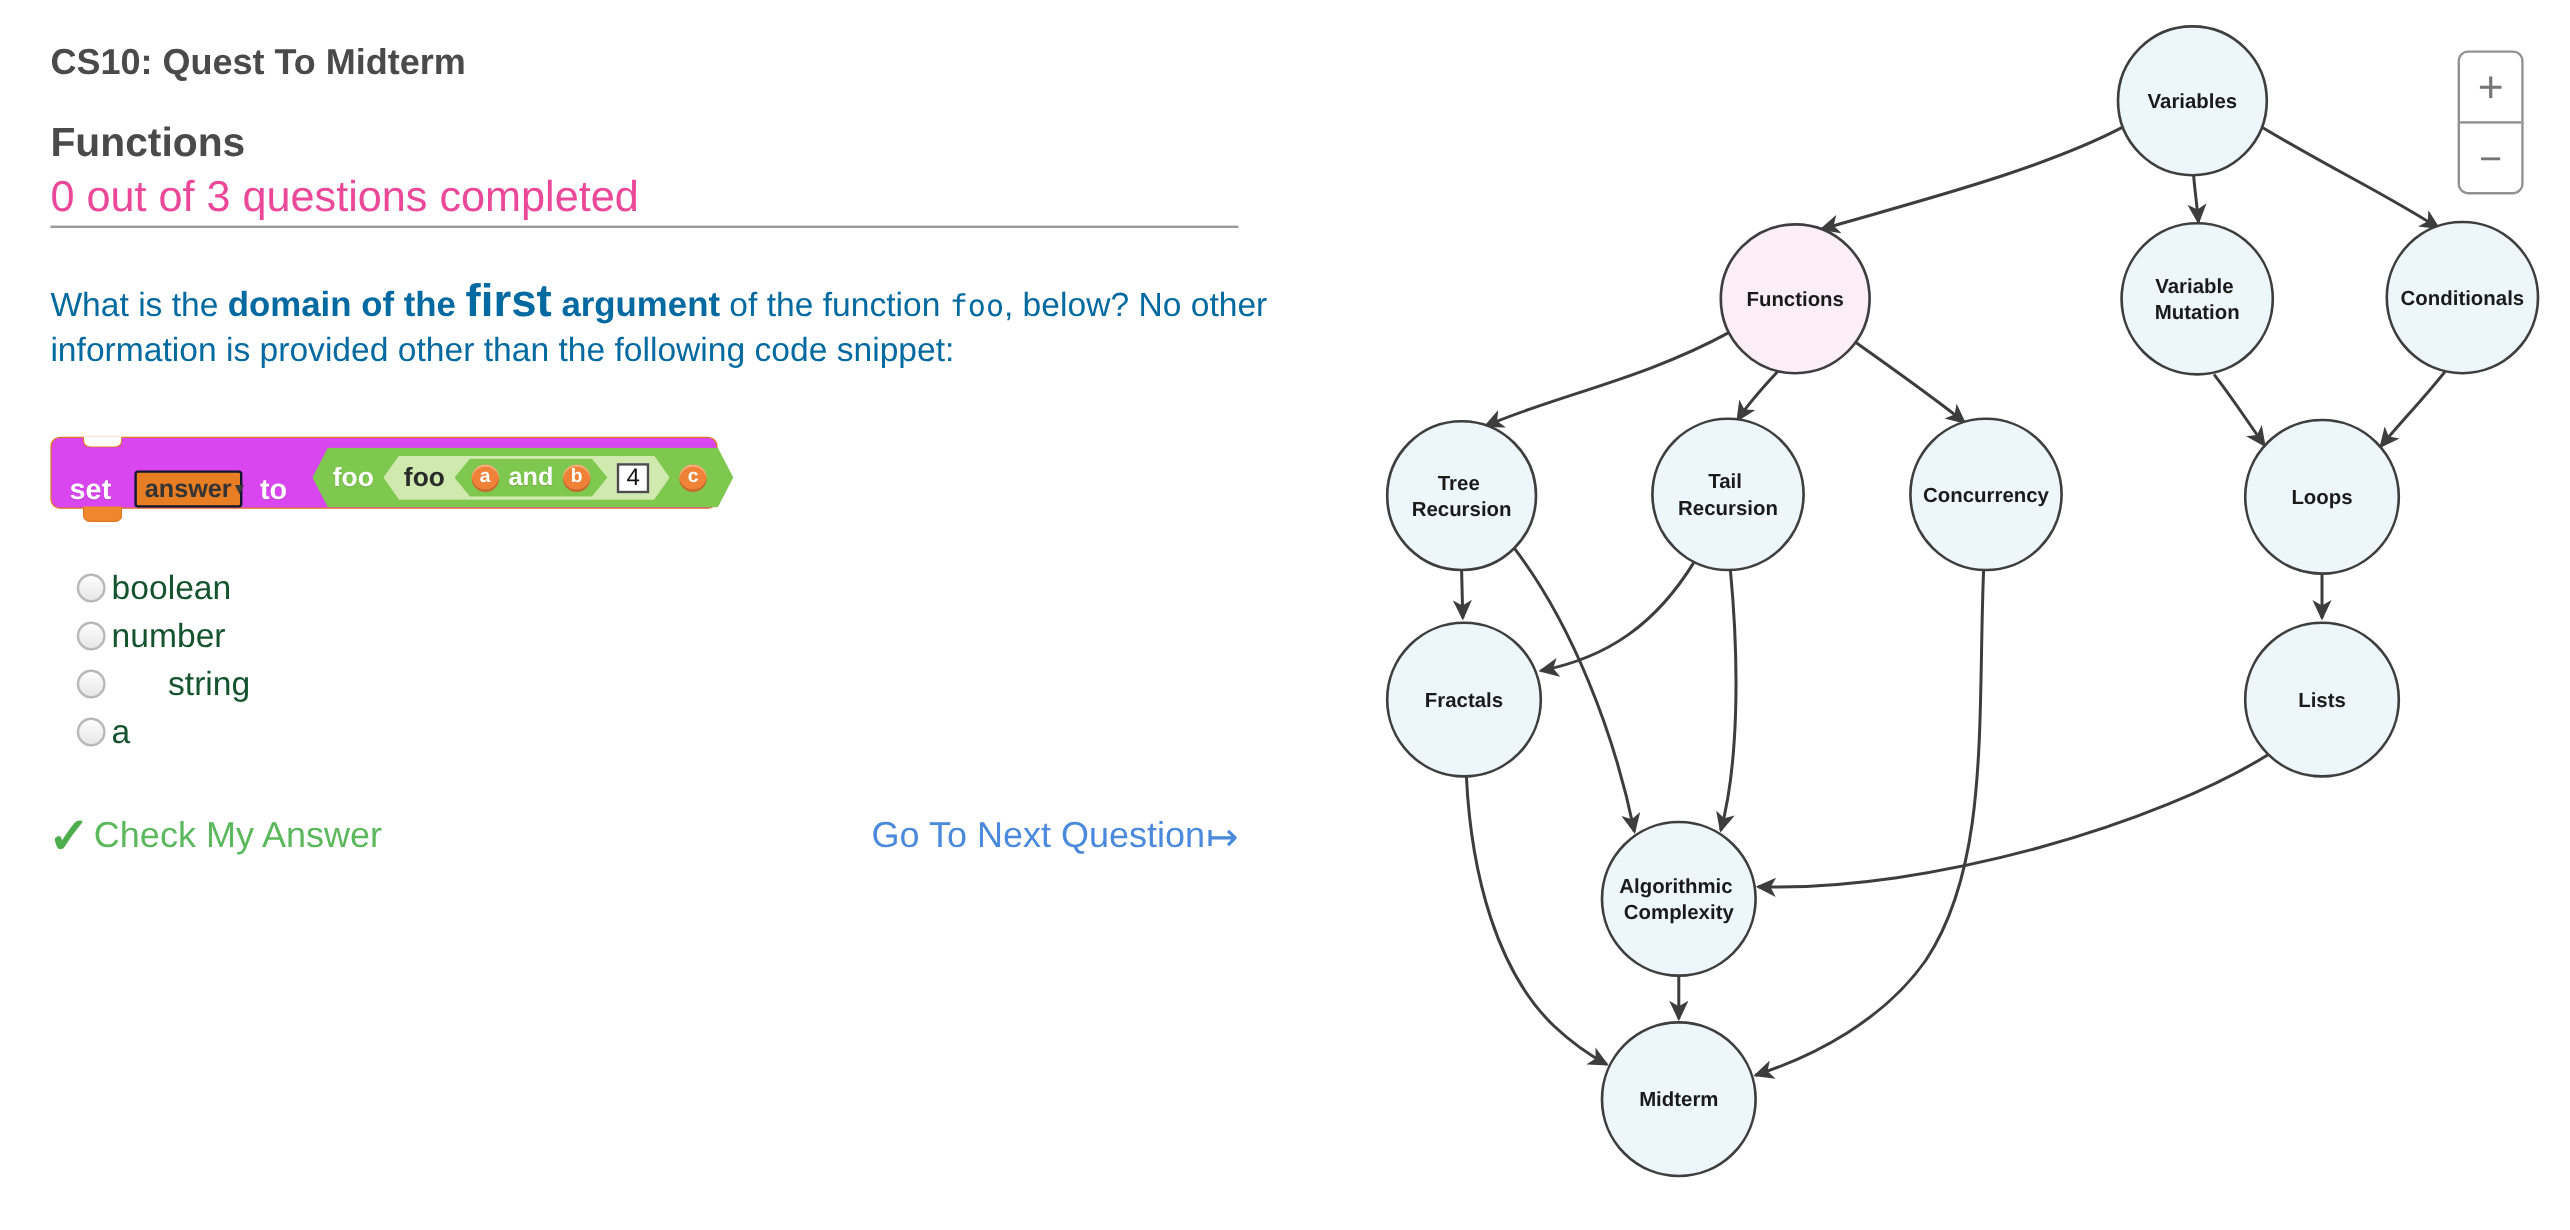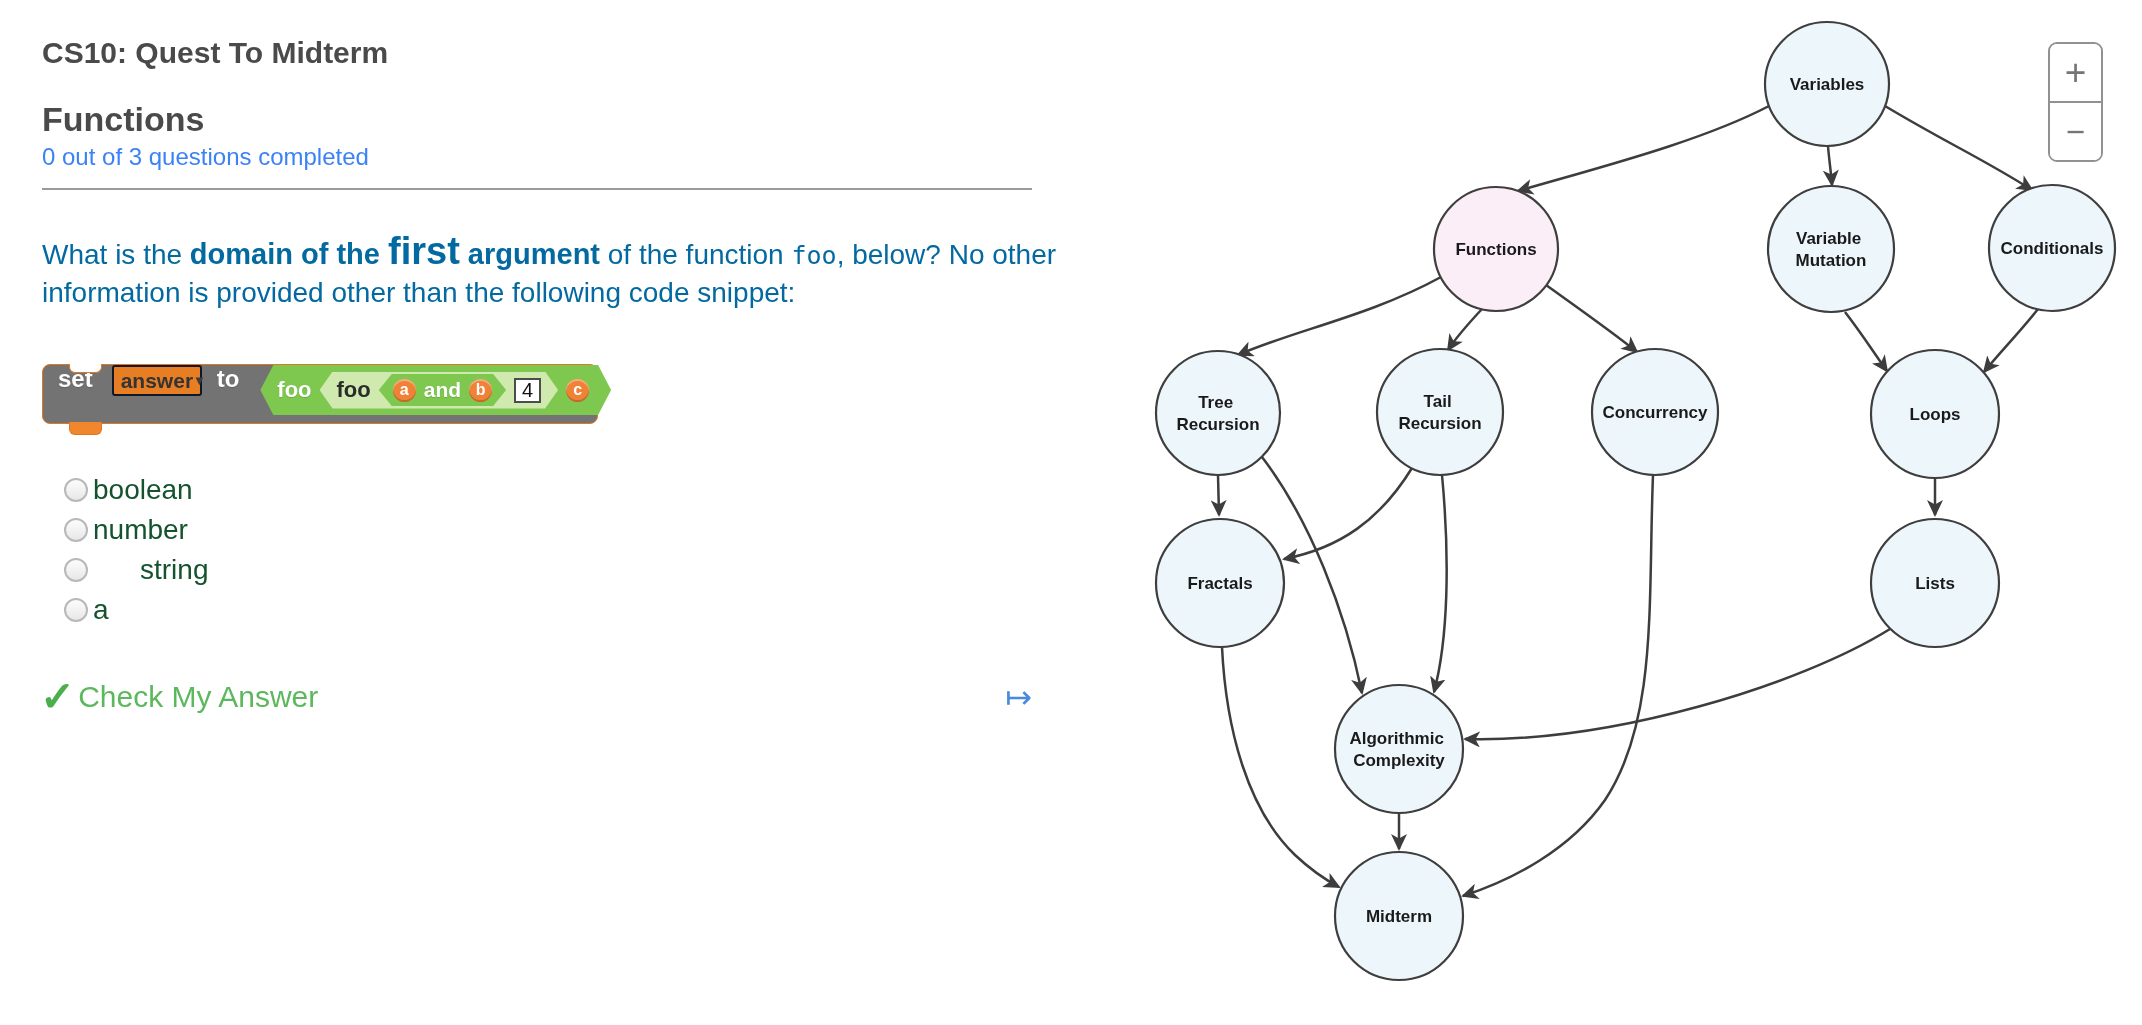--- a/index.html
+++ b/index.html
@@ -2,33 +2,33 @@
 <html><head>
 <meta charset="utf-8">
 <style>
   * { margin:0; padding:0; box-sizing:border-box; }
   html,body { width:2142px; height:1025px; background:#ffffff; overflow:hidden;
               font-family:"Liberation Sans", sans-serif; }
 
   
   .course-title { position:absolute; left:42px; top:36px; font-size:30px; font-weight:bold; color:#4a4a4a; }
   .section-title { position:absolute; left:42px; top:100px; font-size:34px; font-weight:bold; color:#4a4a4a; }
-  .progress-text { position:absolute; left:42px; top:143px; font-size:24px; color:#3b82f6; }
+  .progress-text { position:absolute; left:42px; top:143px; font-size:36px; color:#ec4899; }
   .divider { position:absolute; left:42px; top:188px; width:990px; border-top:2px solid #9b9b9b; }
 
   .question-text { position:absolute; left:42px; top:233px; width:1035px;
                    font-size:28px; line-height:37px; color:#0369a1; }
   .q-bold { font-weight:bold; font-size:29px; }
   .q-first { font-weight:bold; font-size:38px; }
   .q-code { font-family:"DejaVu Sans Mono", monospace; font-size:25px; }
 
   
   .snap-block { position:absolute; left:42px; top:364px; width:556px; height:60px;
-                background:#737373; border:1px solid #e0761e; border-radius:8px;
-                display:flex; align-items:flex-start; }
+                background:#d946ef; border:1px solid #e0761e; border-radius:8px;
+                display:flex; align-items:flex-end; }
   .snap-notch { position:absolute; top:-1px; left:26px; width:33px; height:9px; background:#ffffff;
                 border:1px solid #e0761e; border-top:none; border-radius:0 0 6px 6px; }
   .snap-bump  { position:absolute; bottom:-12px; left:26px; width:33px; height:13px; background:#f0872e;
                 border:1px solid #e0761e; border-top:none; border-radius:0 0 6px 6px; }
   .snap-kw { color:#ffffff; font-weight:bold; font-size:24px; text-shadow:0 1px 1px rgba(0,0,0,.15); }
   .snap-set { margin-left:15px; }
   .snap-dropdown { margin-left:19px; width:90px; height:31px; background:#e87e24;
                    border:2px solid #0f172a; border-radius:3px; display:flex; align-items:center;
                    justify-content:space-between; padding:0 7px; cursor:pointer; }
   .snap-dropdown .var-name { color:#343434; font-weight:bold; font-size:21px; }
@@ -130,20 +130,21 @@
 <div class="option-row" style="top:594px;">
   <input type="radio" name="answer" class="radio" style="">
   <span class="option-label">a</span>
 </div>
 
 <div class="check-btn">
   <span class="check-icon">✓</span>
   <span>Check My Answer</span>
 </div>
 <div class="next-link">
+  <span>Go To Next Question</span>
   <span class="next-icon">↦</span>
 </div>
 
 <svg class="graph-svg" width="1062" height="1025" viewBox="1080 0 1062 1025">
   <defs>
     <marker id="arrow" markerUnits="userSpaceOnUse" markerWidth="18" markerHeight="16" refX="15" refY="8" orient="auto">
       <path d="M0,0 L17,8 L0,16 L4.5,8 z" fill="#3d3d3d"></path>
     </marker>
   </defs>
 

